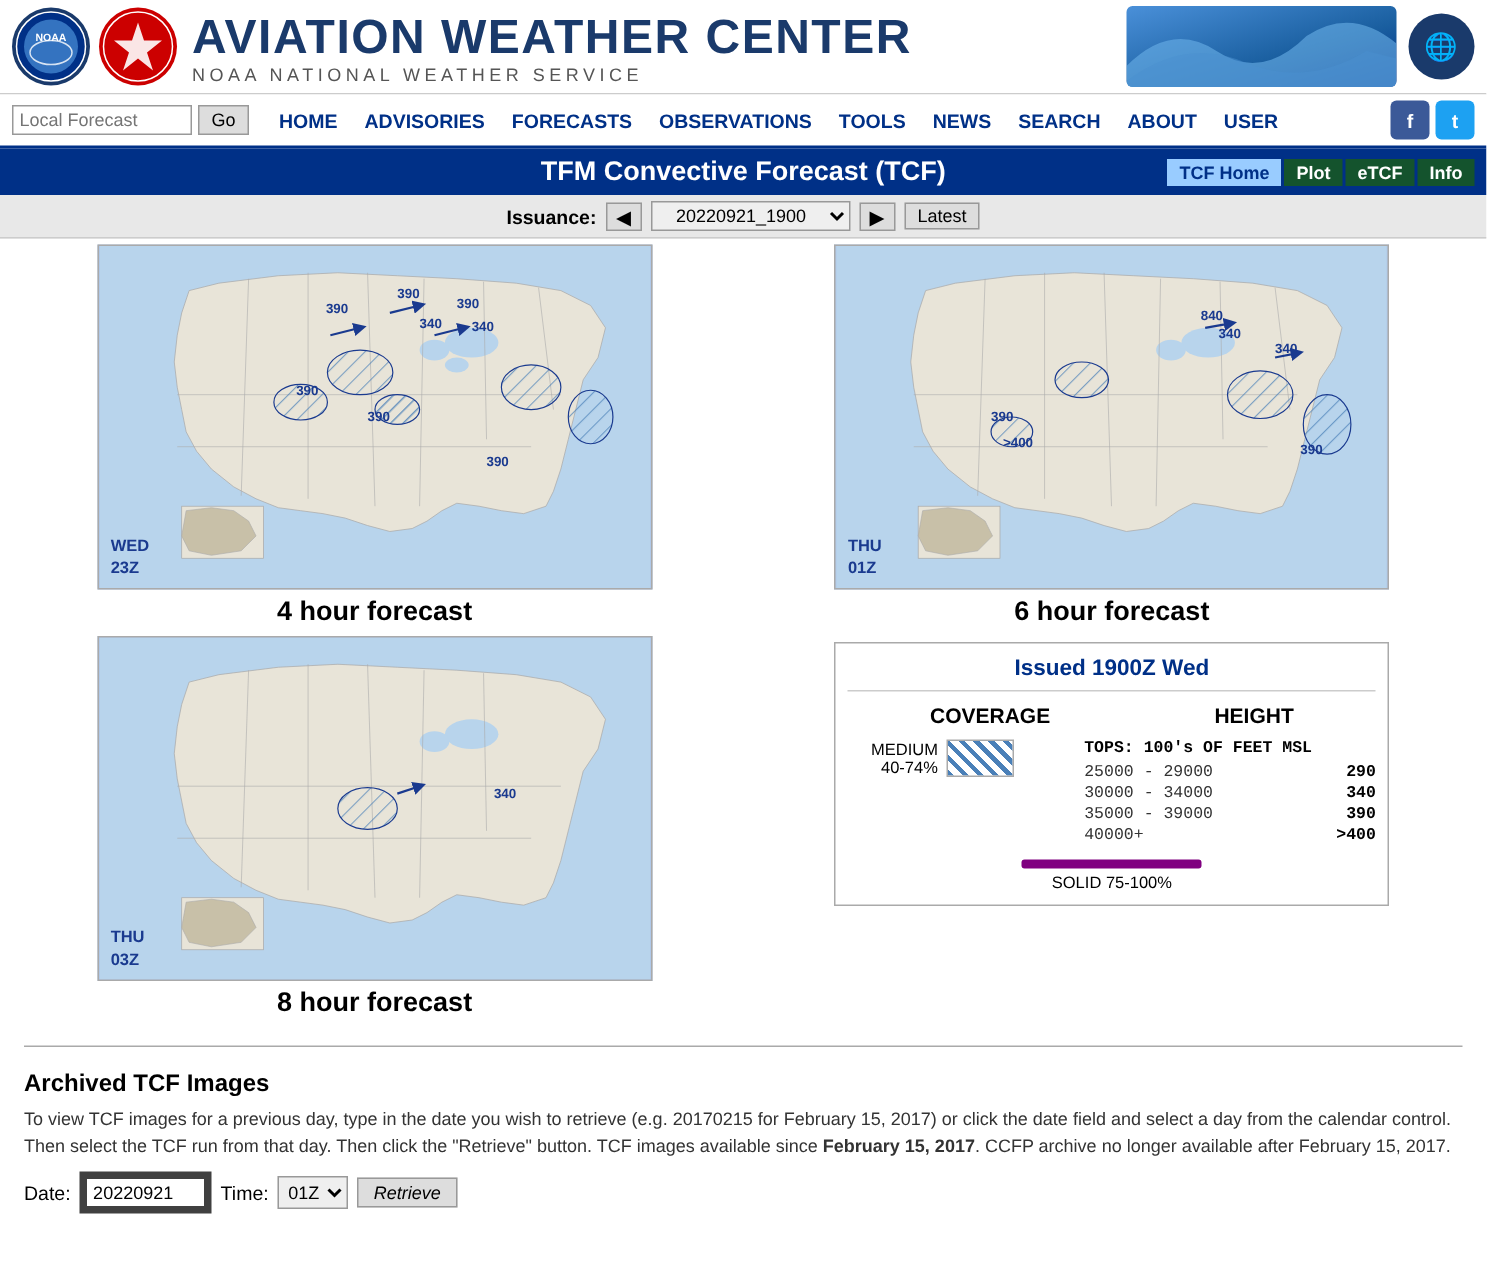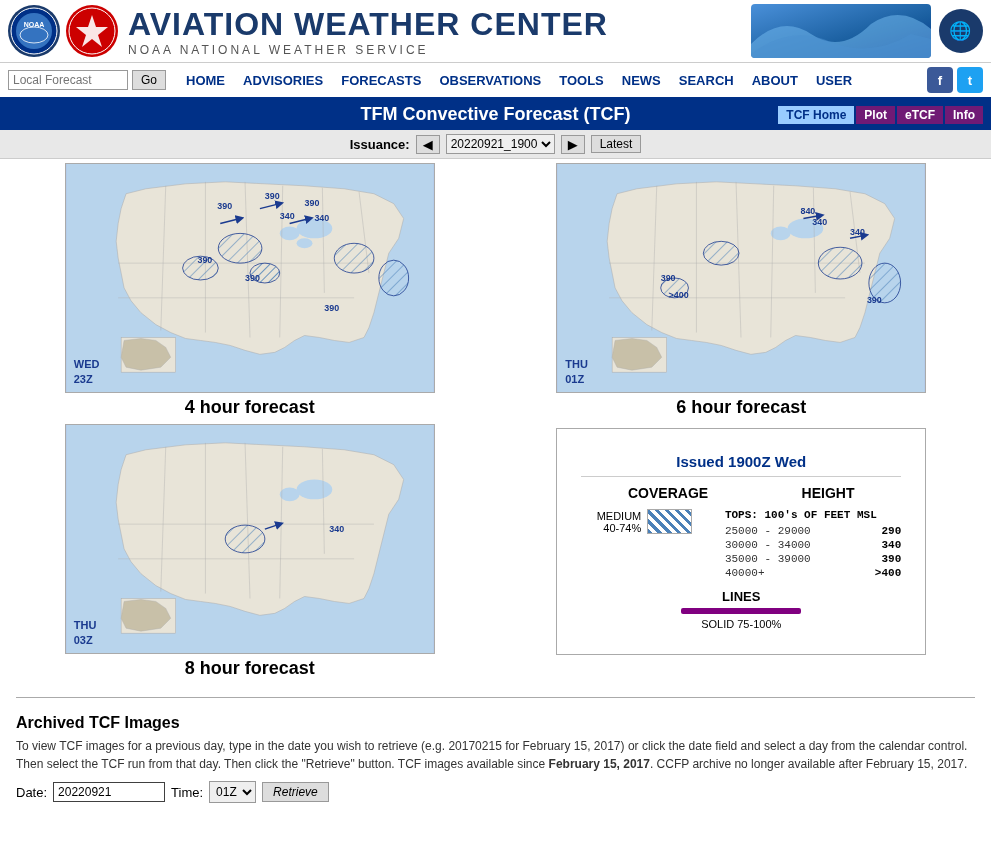--- a/index.html
+++ b/index.html
@@ -24,41 +24,41 @@
     .nav-links { display: flex; gap: 2px; margin-left: 8px; }
     .nav-link { color: #003087; text-decoration: none; font-weight: bold; font-size: 13px; padding: 2px 8px; }
     .social-icons { margin-left: auto; display: flex; gap: 4px; }
     .social-btn { width: 26px; height: 26px; display: flex; align-items: center; justify-content: center; color: #fff; font-weight: bold; font-size: 13px; border-radius: 4px; }
     .fb { background: #3b5998; }
     .tw { background: #1da1f2; }
 
     
     .title-bar { background: #003087; color: #fff; text-align: center; padding: 5px; font-size: 18px; font-weight: bold; display: flex; align-items: center; justify-content: center; position: relative; }
     .title-bar-right { position: absolute; right: 8px; top: 50%; transform: translateY(-50%); display: flex; gap: 2px; }
-    .title-btn { background: #701a75; color: #fff; border: none; padding: 2px 8px; cursor: pointer; font-size: 12px; font-weight: bold; }
+    .title-btn { background: #14532d; color: #fff; border: none; padding: 2px 8px; cursor: pointer; font-size: 12px; font-weight: bold; }
     .title-btn.active { background: #99ccff; color: #003087; }
 
     
     .issuance-bar { background: #e8e8e8; display: flex; align-items: center; justify-content: center; padding: 4px; gap: 6px; border-bottom: 1px solid #ccc; }
     .issuance-bar label { font-weight: bold; font-size: 13px; }
     .issuance-bar button { background: #ddd; border: 1px solid #999; padding: 1px 6px; cursor: pointer; font-size: 13px; }
-    .issuance-bar select { padding: 1px 0; font-size: 12px; border: 1px solid #999; }
+    .issuance-bar select { padding: 1px 12px; font-size: 12px; border: 1px solid #999; }
     .issuance-bar a { background: #ddd; border: 1px solid #999; padding: 1px 8px; text-decoration: none; color: #000; font-size: 12px; cursor: pointer; }
 
     
     .maps-section { display: flex; flex-wrap: wrap; padding: 4px; gap: 0; }
     .map-cell { display: flex; flex-direction: column; align-items: center; }
     .map-cell.half { width: 50%; }
 
     .map-container { width: 370px; height: 230px; background: #b0c8e8; border: 1px solid #aaa; position: relative; overflow: hidden; }
 
     .map-label { font-size: 18px; font-weight: bold; text-align: center; padding: 4px 0 6px; }
 
     
-    .legend-panel { width: 370px; border: 1px solid #aaa; padding: 24px; }
+    .legend-panel { width: 370px; border: 1px solid #aaa; padding: 8px; }
     .legend-issued { text-align: center; font-size: 15px; font-weight: bold; color: #003087; border-bottom: 1px solid #ccc; padding-bottom: 6px; margin-bottom: 8px; }
     .legend-headers { display: flex; justify-content: space-around; font-weight: bold; font-size: 14px; margin-bottom: 8px; }
     .legend-body { display: flex; }
     .legend-coverage { flex: 1; padding-right: 8px; }
     .legend-height { flex: 1.3; font-family: Liberation Mono, monospace; }
     .coverage-item { display: flex; align-items: center; gap: 6px; margin-bottom: 10px; }
     .coverage-label { text-align: right; font-size: 11px; min-width: 60px; }
     .coverage-swatch { width: 45px; height: 25px; border: 1px solid #aaa; }
     .sparse-swatch { background: repeating-linear-gradient(45deg, #7ab0d8, #7ab0d8 2px, #fff 2px, #fff 6px); }
     .medium-swatch { background: repeating-linear-gradient(45deg, #4a80b8, #4a80b8 3px, #fff 3px, #fff 7px); }
@@ -74,21 +74,21 @@
 
     
     .divider { border: none; border-top: 1px solid #aaa; margin: 8px 16px; }
 
     
     .archive-section { padding: 8px 16px; }
     .archive-title { font-size: 16px; font-weight: bold; margin-bottom: 5px; }
     .archive-text { font-size: 12px; color: #333; line-height: 1.5; margin-bottom: 8px; }
     .archive-text strong { font-weight: bold; }
     .archive-form { display: flex; align-items: center; gap: 6px; font-size: 13px; }
-    .archive-form input { border: 1px solid #404040; padding: 2px 4px; font-size: 12px; width: 112px; }
+    .archive-form input { border: 5px solid #404040; padding: 2px 4px; font-size: 12px; width: 88px; }
     .archive-form select { border: 1px solid #999; padding: 2px 2px; font-size: 12px; }
     .archive-form button { background: #ddd; border: 1px solid #999; padding: 2px 10px; cursor: pointer; font-size: 12px; font-style: italic; }
 
     
     .us-map-svg { width: 100%; height: 100%; }
 
     
     .map-timestamp { position: absolute; bottom: 6px; left: 8px; color: #1a3a8f; font-size: 11px; font-weight: bold; line-height: 1.3; }
   </style>
 </head>
@@ -344,21 +344,20 @@
               <span class="height-val">390</span>
             </div>
             <div class="height-row">
               <span class="height-range">40000+</span>
               <span class="height-val">&gt;400</span>
             </div>
           </div>
         </div>
       </div>
       <div class="lines-section">
-        <div class="lines-label">LINES</div>
         <div class="solid-line"></div>
         <div class="solid-text">SOLID 75-100%</div>
       </div>
     </div>
   </div>
 
 </div>
 
 <hr class="divider">
 

